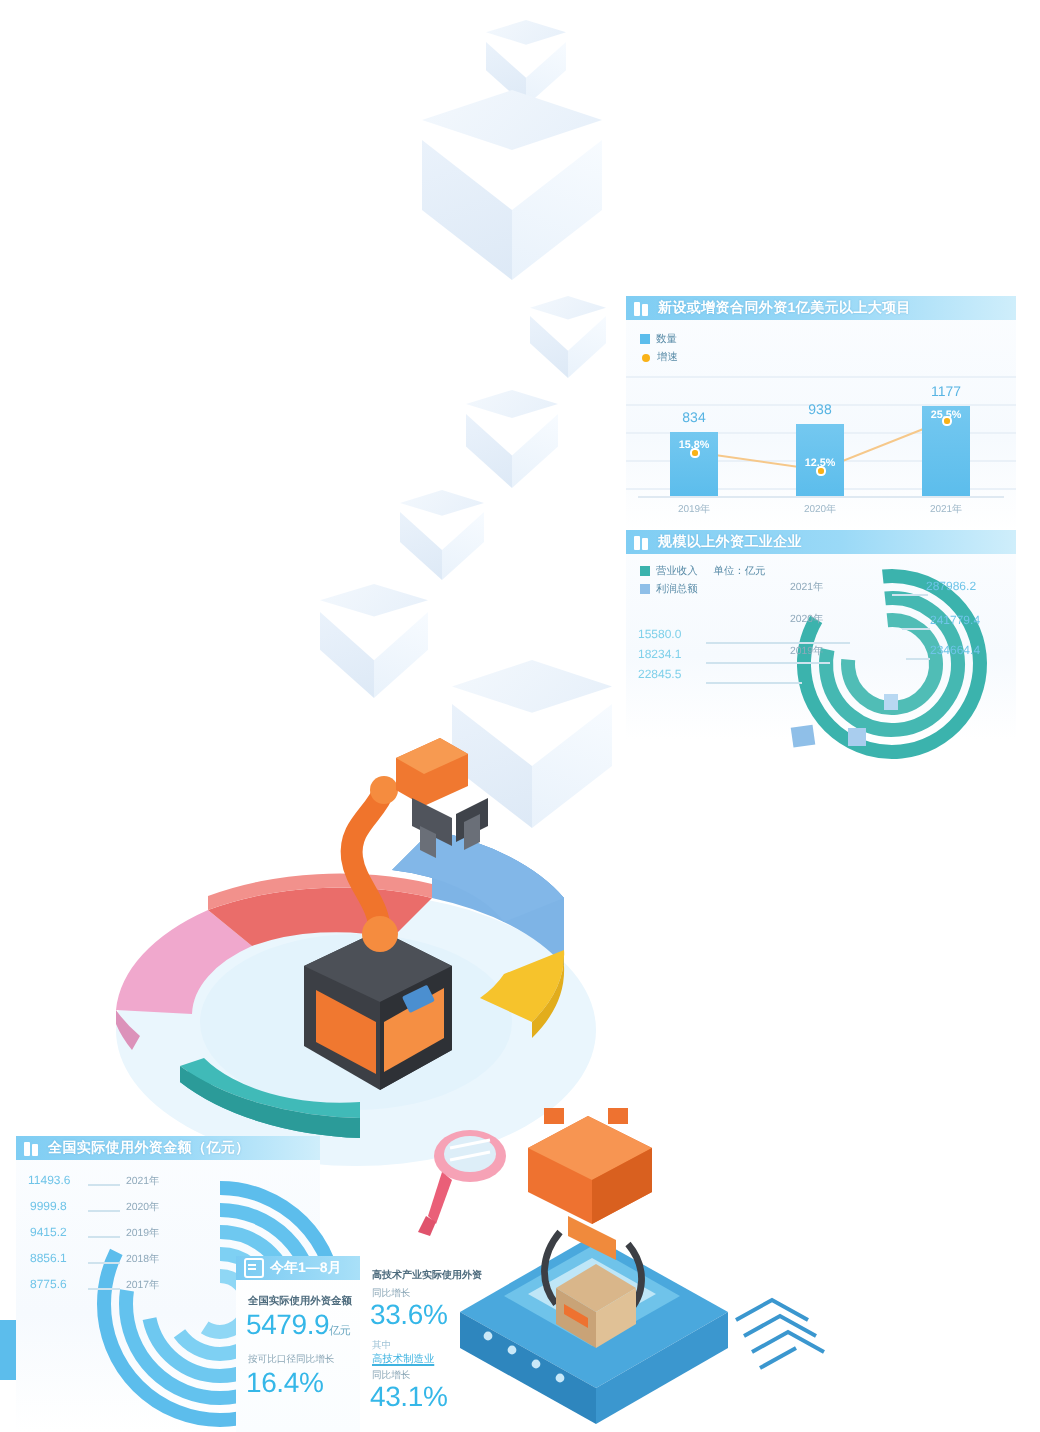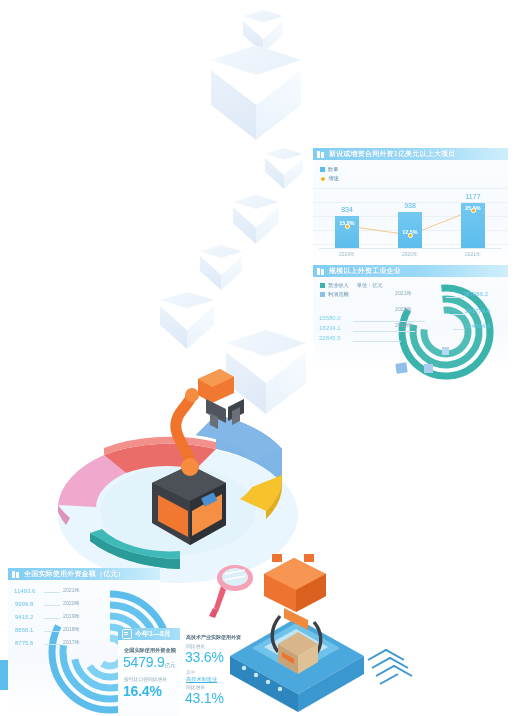--- a/index.html
+++ b/index.html
@@ -365,21 +365,21 @@
   <div class="kpi" style="left:118px;top:628px;width:62px;height:88px;">
     <div class="kpi-t">
       <span class="ic"></span>
       <span class="tx">今年1—8月</span>
     </div>
     <div class="lbl" style="left:6px;top:19px;">全国实际使用外资金额</div>
     <div class="big" style="left:5px;top:26px;">
       <span>5479.9</span><span class="u">亿元</span>
     </div>
     <div class="lbl-s" style="left:6px;top:48px;">按可比口径同比增长</div>
-    <div class="big" style="left:5px;top:55px;font-weight:bold;">16.4%</div>
+    <div class="big" style="left:5px;top:55px;">16.4%</div>
   </div>
 
   <div class="kpi" style="left:182px;top:624px;width:66px;height:80px;background:transparent;">
     <div class="lbl" style="left:4px;top:10px;font-size:5px;">高技术产业实际使用外资</div>
     <div class="lbl-s" style="left:4px;top:19px;">同比增长</div>
     <div class="big" style="left:3px;top:25px;">33.6%</div>
     <div class="lbl-s" style="left:4px;top:45px;color:#9fc3d6;">其中</div>
     <div class="link" style="left:4px;top:52px;">高技术制造业</div>
     <div class="lbl-s" style="left:4px;top:60px;">同比增长</div>
     <div class="big" style="left:3px;top:66px;">43.1%</div>

